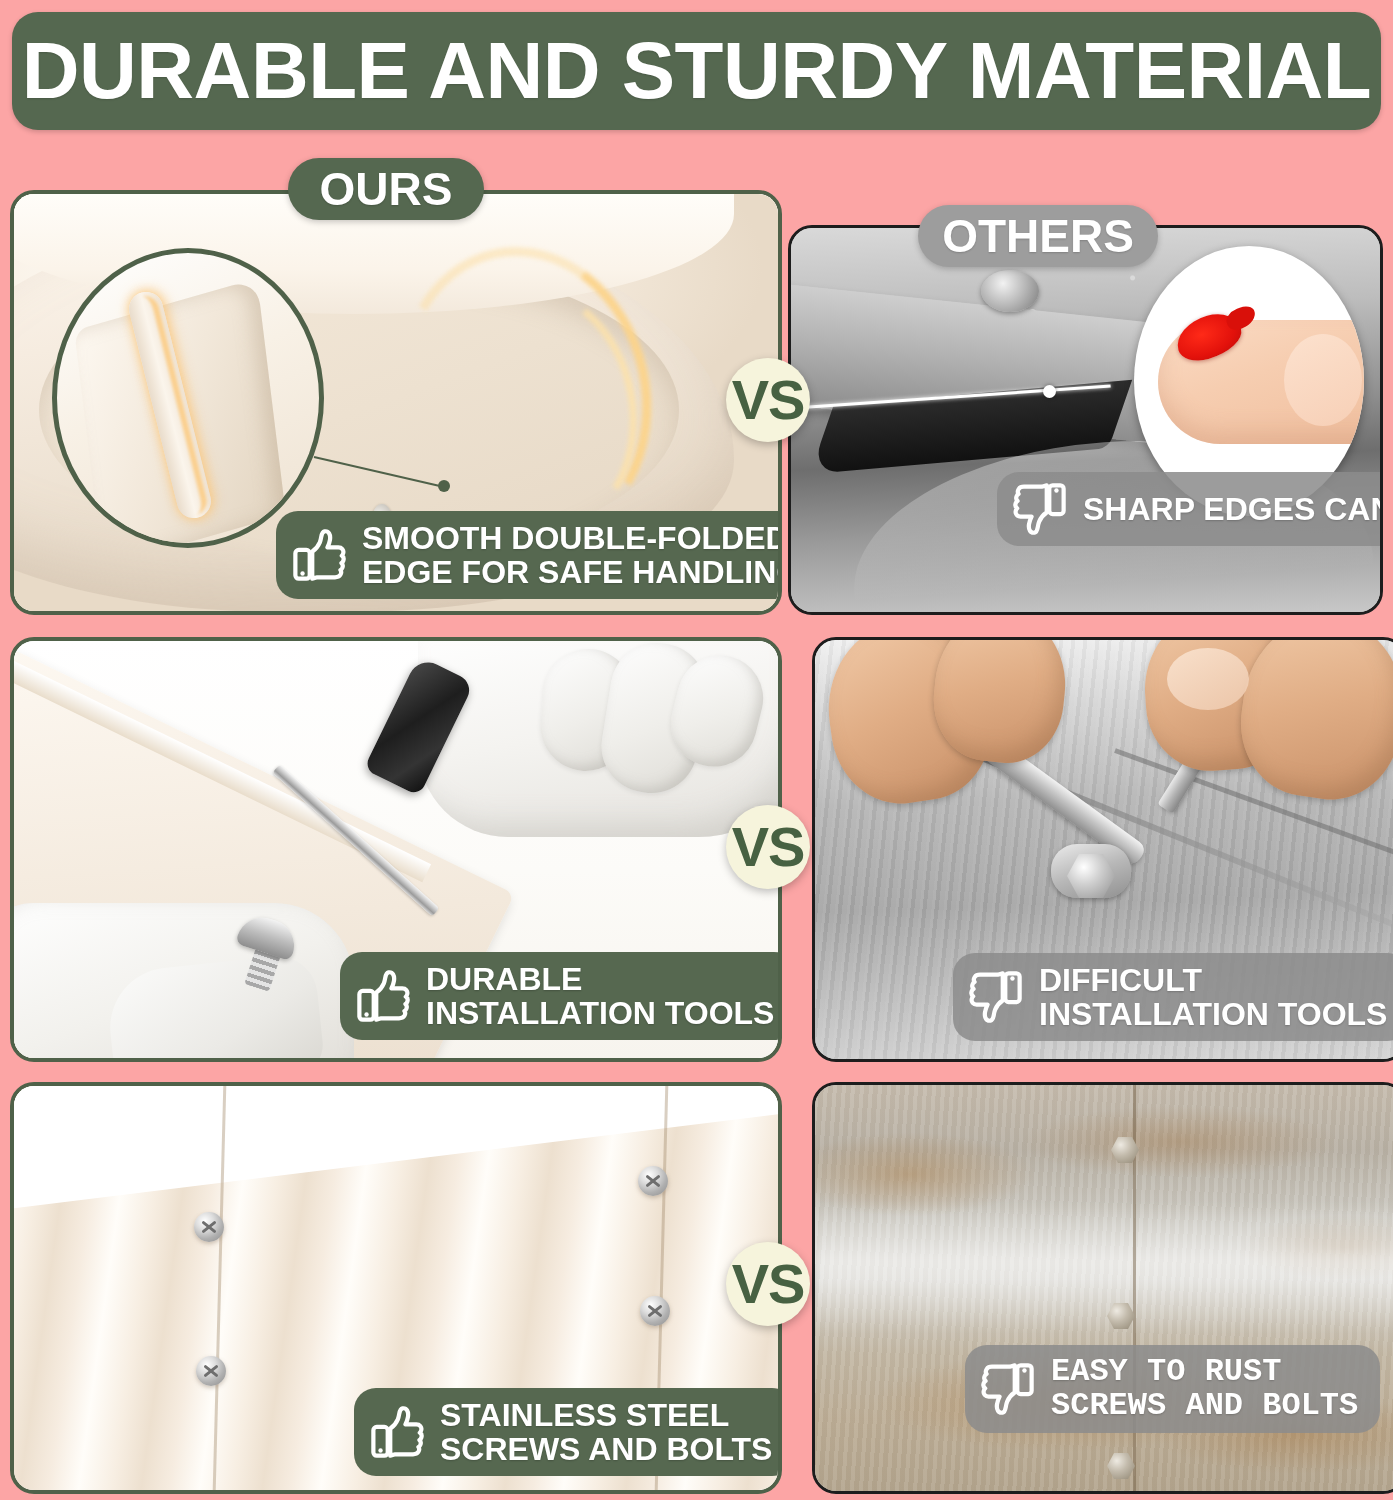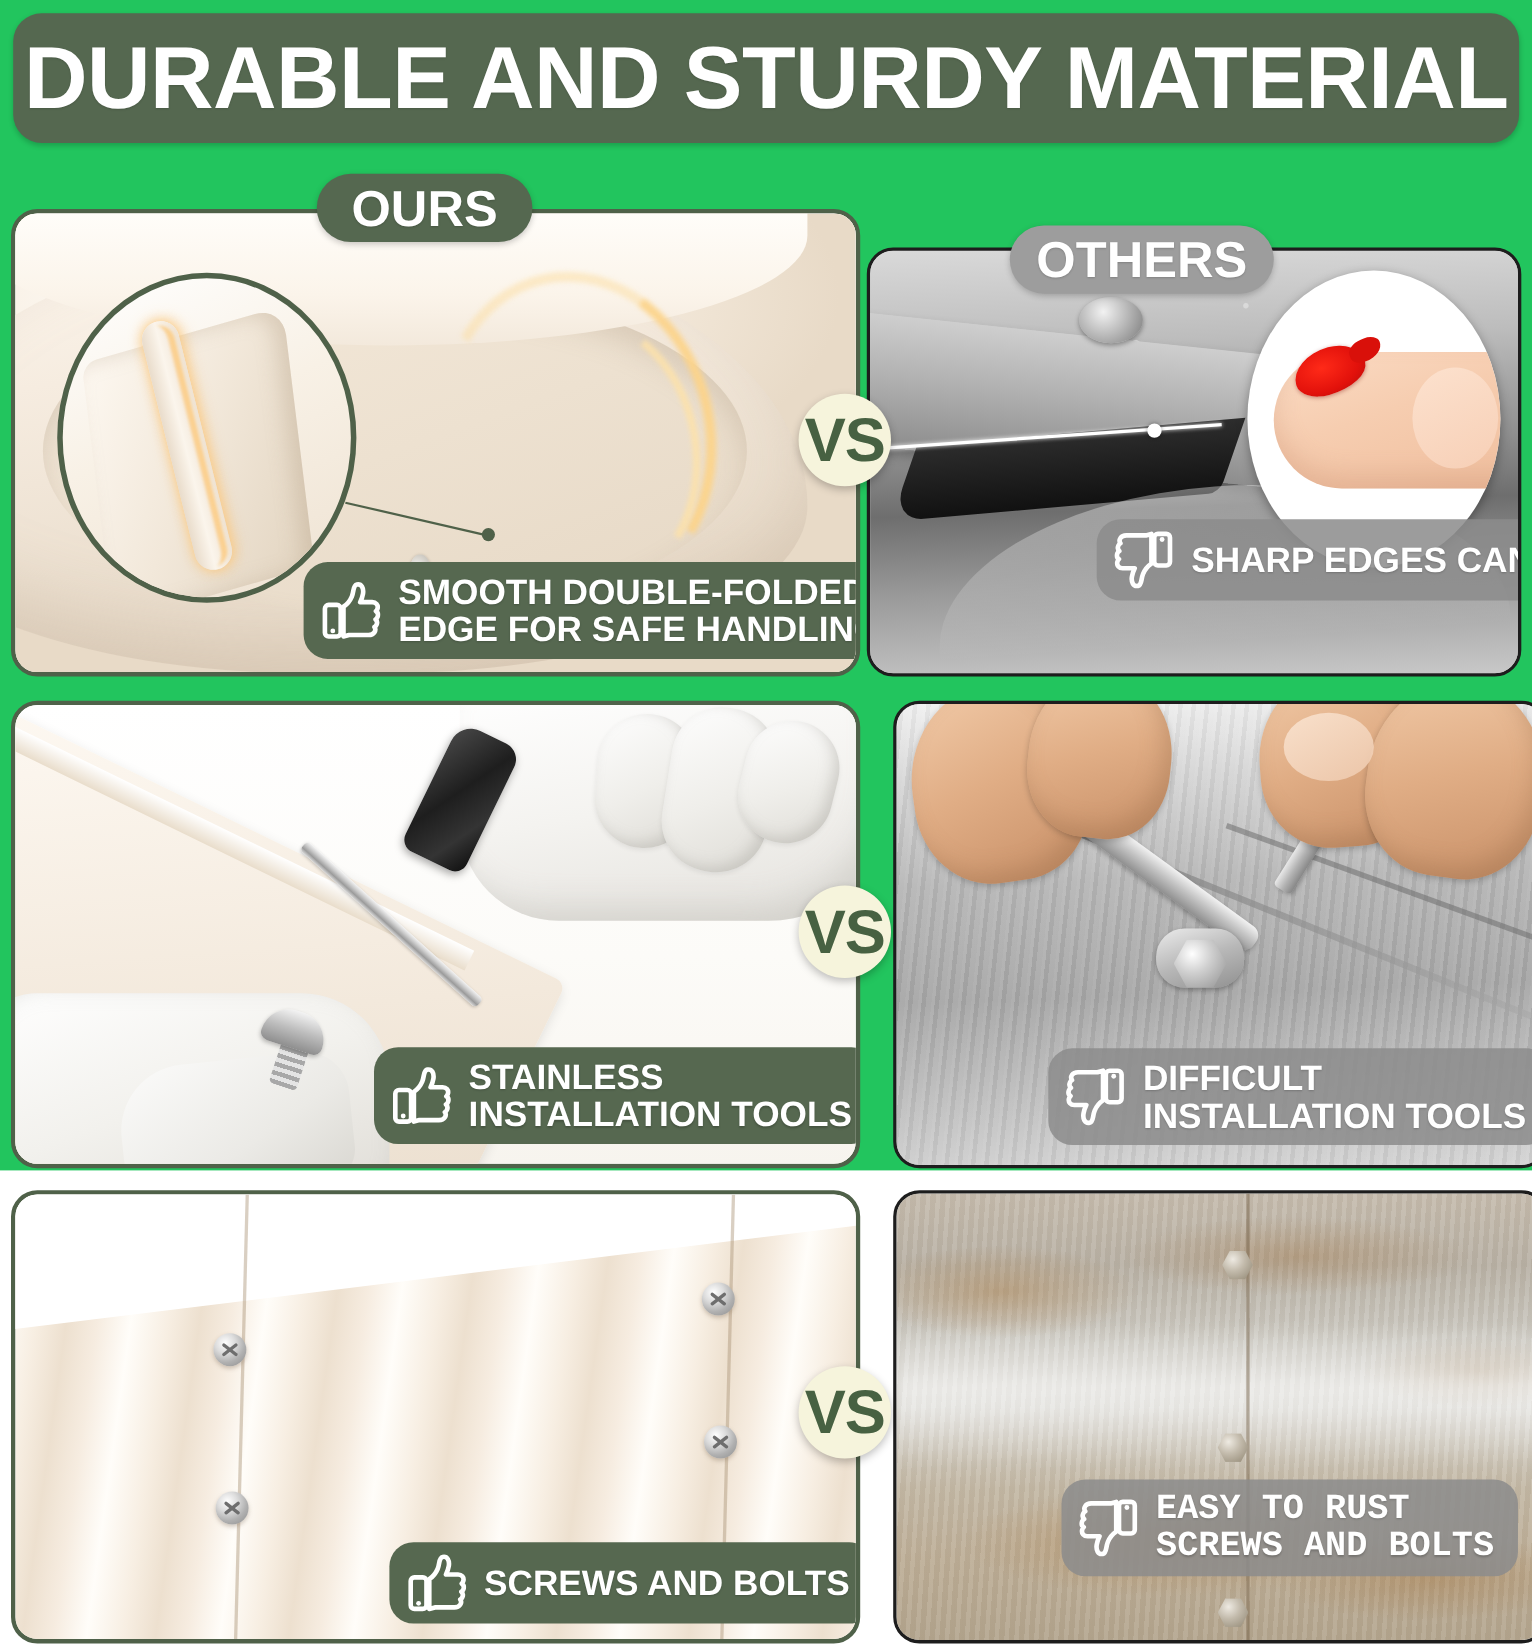--- a/index.html
+++ b/index.html
@@ -8,22 +8,22 @@
     width: 1393px;
     height: 1500px;
     background: #ffffff;
     font-family: "Liberation Sans", sans-serif;
     overflow: hidden;
   }
 
   #page {
     position: relative;
     width: 1393px;
-    height: 1064px;
-    background: #22c55e;
+    height: 1500px;
+    background: #fca5a5;
   }
 
   
   .header-banner {
     position: absolute;
     left: 12px;
     top: 12px;
     width: 1369px;
     height: 118px;
     background: #556850;
@@ -744,21 +744,21 @@
         <div class="bolt-thread"></div>
         <div class="wingnut"></div>
       </div>
       <div class="caption caption-good" id="cap-2-ours">
         <svg class="icon-svg" width="54" height="54" viewBox="0 0 64 64" aria-hidden="true">
           <path d="M24 60 L24 28 C24 28 30 24 33 17 C35.5 11 34 5 38.5 4 C43.5 3 46 8 45 14 C44.3 18.2 42 23 42 23 L55 23 C59 23 61.5 26 60.8 29.5 C60.4 31.5 59 32.8 59 32.8 C61 34 61.6 36.5 60.8 38.8 C60.2 40.6 58.6 41.6 58.6 41.6 C60.2 43 60.5 45.4 59.6 47.4 C58.9 49 57.4 49.9 57.4 49.9 C58.5 51.4 58.5 53.8 57.3 55.6 C56 57.6 53.6 58.4 51 58.4 L30 58.4 Z" fill="none" stroke="#ffffff" stroke-width="5" stroke-linejoin="round" stroke-linecap="round"></path>
           <rect x="4" y="26" width="17" height="34" rx="4" fill="none" stroke="#ffffff" stroke-width="5"></rect>
           <circle cx="12.5" cy="54" r="2.6" fill="#ffffff"></circle>
         </svg>
         <span class="caption-text">
-          <span>STAINLESS</span>
+          <span>DURABLE</span>
           <span>INSTALLATION TOOLS</span>
         </span>
       </div>
     </div>
 
     <div class="panel panel-others">
       <div class="photo photo-wrench-gray">
         <div class="gray-streaks"></div>
         <div class="metal-fold-line"></div>
         <div class="metal-fold-line2"></div>
@@ -802,20 +802,21 @@
         <div class="screw sc3"></div>
         <div class="screw sc4"></div>
       </div>
       <div class="caption caption-good" id="cap-3-ours">
         <svg class="icon-svg" width="54" height="54" viewBox="0 0 64 64" aria-hidden="true">
           <path d="M24 60 L24 28 C24 28 30 24 33 17 C35.5 11 34 5 38.5 4 C43.5 3 46 8 45 14 C44.3 18.2 42 23 42 23 L55 23 C59 23 61.5 26 60.8 29.5 C60.4 31.5 59 32.8 59 32.8 C61 34 61.6 36.5 60.8 38.8 C60.2 40.6 58.6 41.6 58.6 41.6 C60.2 43 60.5 45.4 59.6 47.4 C58.9 49 57.4 49.9 57.4 49.9 C58.5 51.4 58.5 53.8 57.3 55.6 C56 57.6 53.6 58.4 51 58.4 L30 58.4 Z" fill="none" stroke="#ffffff" stroke-width="5" stroke-linejoin="round" stroke-linecap="round"></path>
           <rect x="4" y="26" width="17" height="34" rx="4" fill="none" stroke="#ffffff" stroke-width="5"></rect>
           <circle cx="12.5" cy="54" r="2.6" fill="#ffffff"></circle>
         </svg>
         <span class="caption-text">
+          <span>STAINLESS  STEEL</span>
           <span>SCREWS  AND BOLTS</span>
         </span>
       </div>
     </div>
 
     <div class="panel panel-others">
       <div class="photo photo-rusty">
         <div class="rust-stains"></div>
         <div class="rust-sheen"></div>
         <div class="rust-seam"></div>

